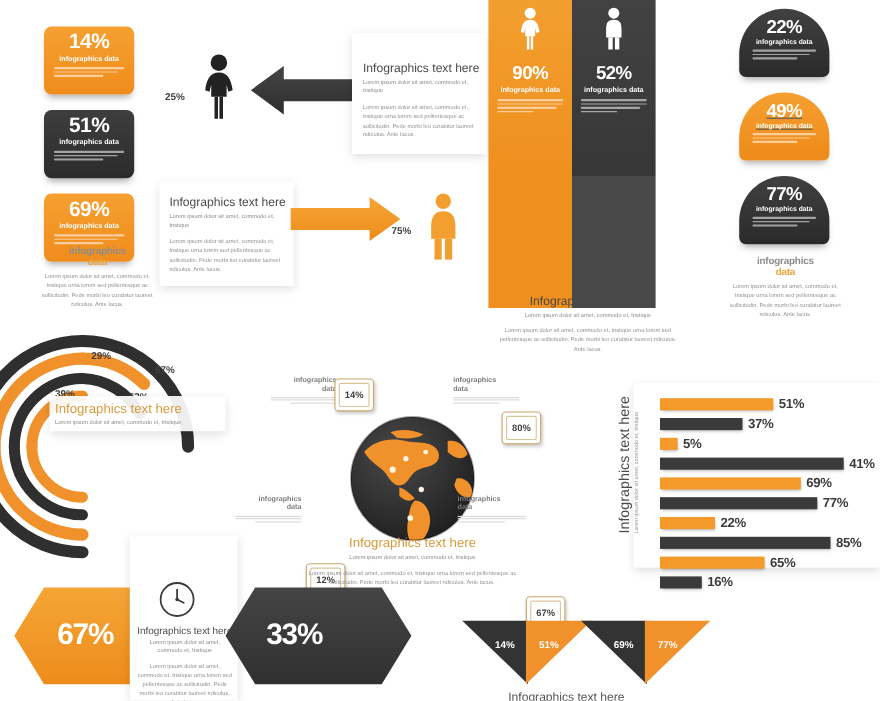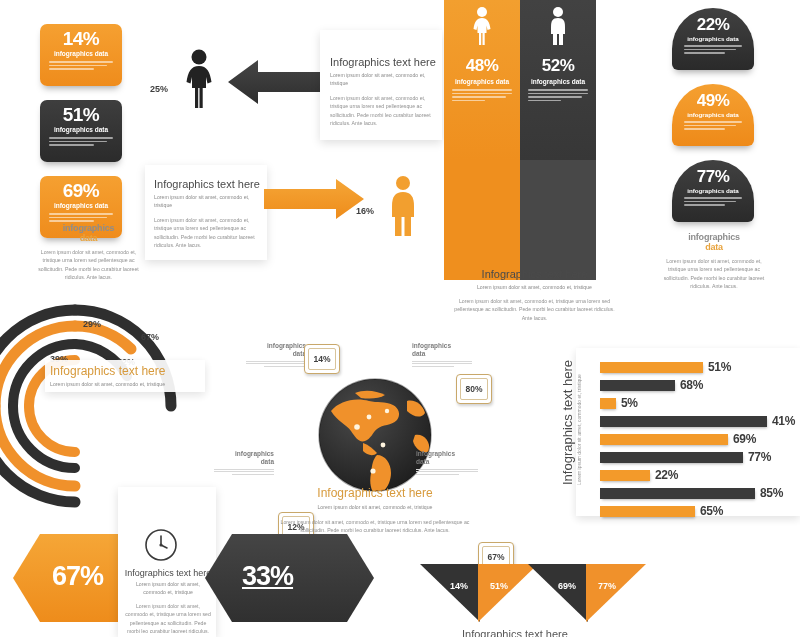--- a/index.html
+++ b/index.html
@@ -202,21 +202,21 @@
         <linearGradient id="orArrow" x1="0" y1="0" x2="0" y2="1">
           <stop offset="0" stop-color="#f5a637"></stop>
             <stop offset="1" stop-color="#ee8c1b"></stop>
         </linearGradient>
       </defs>
       <path d="M100 22 L72 2 L72 12 L0 12 L0 32 L72 32 L72 42 Z" fill="url(#orArrow)"></path>
     </svg>
   </div>
 
   <div class="abs" style="left:356px;top:200px;">
-    <span class="pct-sm">16%</span>
+    <span class="pct-sm">75%</span>
   </div>
 
   <div class="abs" style="left:385px;top:175px;">
     <svg width="36" height="62" viewBox="0 0 36 62">
       <circle cx="18" cy="8" r="7" fill="#F29F2F"></circle>
       <path d="M18 17 C10 17 7 22 7 31 L7 42 L29 42 L29 31 C29 22 26 17 18 17 Z" fill="#F29F2F"></path>
       <rect x="10" y="42" width="6.5" height="19" fill="#F29F2F"></rect>
       <rect x="19.5" y="42" width="6.5" height="19" fill="#F29F2F"></rect>
     </svg>
   </div>
@@ -226,21 +226,21 @@
     <div class="col orange">
       <div class="top">
         <span>
           <svg width="28" height="40" viewBox="0 0 28 40">
             <circle cx="14" cy="6" r="5" fill="#fff"></circle>
             <path d="M14 12 C8.5 12 6.5 16 5.5 23 L8.5 24 L9.5 19.5 L9.5 27 L18.5 27 L18.5 19.5 L19.5 24 L22.5 23 C21.5 16 19.5 12 14 12 Z" fill="#fff"></path>
             <rect x="11" y="27" width="2.2" height="12" fill="#fff"></rect>
             <rect x="14.5" y="27" width="2.2" height="12" fill="#fff"></rect>
           </svg>
         </span>
-        <div class="n" style="margin-top:6px;">48%</div>
+        <div class="n" style="margin-top:6px;">90%</div>
         <div class="t1">infographics data</div>
         <div class="lines">
           <div class="line w100"></div>
             <div class="line w100"></div>
             <div class="line w90"></div>
             <div class="line w55"></div>
         </div>
       </div>
       <div class="stem"></div>
     </div>
@@ -279,21 +279,21 @@
     <div class="halfc dark">
       <div class="n">22%</div>
       <div class="t1">infographics data</div>
       <div class="lines">
         <div class="line w100"></div>
           <div class="line w90"></div>
           <div class="line w70"></div>
       </div>
     </div>
 
-    <div class="halfc orange" style="margin-top:14px;">
+    <div class="halfc orange" style="margin-top:14px;text-decoration:underline;">
       <div class="n">49%</div>
       <div class="t1">infographics data</div>
       <div class="lines">
         <div class="line w100"></div>
           <div class="line w90"></div>
           <div class="line w70"></div>
       </div>
     </div>
 
     <div class="halfc dark" style="margin-top:14px;">
@@ -455,21 +455,21 @@
     <div class="vsub" style="margin-left:1px;">Lorem ipsum dolor sit amet, commodo et, tristique</div>
   </div>
 
   <div class="abs" style="left:600px;top:360px;width:200px;">
     <div class="barrow">
       <div class="bar orange" style="width:103px"></div>
       <span class="barlabel">51%</span>
     </div>
     <div class="barrow">
       <div class="bar dark" style="width:75px"></div>
-      <span class="barlabel">68%</span>
+      <span class="barlabel">37%</span>
     </div>
     <div class="barrow">
       <div class="bar orange" style="width:16px"></div>
       <span class="barlabel">5%</span>
     </div>
     <div class="barrow">
       <div class="bar dark" style="width:167px"></div>
       <span class="barlabel">41%</span>
     </div>
     <div class="barrow">
@@ -484,20 +484,24 @@
       <div class="bar orange" style="width:50px"></div>
       <span class="barlabel">22%</span>
     </div>
     <div class="barrow">
       <div class="bar dark" style="width:155px"></div>
       <span class="barlabel">85%</span>
     </div>
     <div class="barrow">
       <div class="bar orange" style="width:95px"></div>
       <span class="barlabel">65%</span>
+    </div>
+    <div class="barrow">
+      <div class="bar dark" style="width:38px"></div>
+      <span class="barlabel">16%</span>
     </div>
   </div>
 
   <div class="abs" style="left:10px;top:528px;">
     <svg width="175" height="100" viewBox="0 0 175 100">
       <defs>
         <linearGradient id="hexOr" x1="0" y1="0" x2="0" y2="1">
           <stop offset="0" stop-color="#f5a637"></stop>
             <stop offset="1" stop-color="#ee8c1b"></stop>
         </linearGradient>
@@ -525,21 +529,21 @@
   <div class="abs" style="left:202px;top:528px;">
     <svg width="175" height="100" viewBox="0 0 175 100">
       <defs>
         <linearGradient id="hexDk" x1="0" y1="0" x2="0" y2="1">
           <stop offset="0" stop-color="#454545"></stop>
             <stop offset="1" stop-color="#303030"></stop>
         </linearGradient>
       </defs>
       <path d="M30 6 L145 6 L172 50 L145 94 L30 94 L3 50 Z" fill="url(#hexDk)"></path>
     </svg>
-    <div class="abs hexnum" style="left:40px;top:33px;text-decoration:underline;">33%</div>
+    <div class="abs hexnum" style="left:40px;top:33px;">33%</div>
   </div>
 
   <div class="abs" style="left:420px;top:564px;">
     <svg width="66" height="60" viewBox="0 0 66 60">
       <path d="M0 0 L60 0 L60 58 Z" fill="#333"></path>
     </svg>
     <div class="abs trinum" style="left:30px;top:17px;">14%</div>
   </div>
   <div class="abs" style="left:478px;top:564px;">
     <svg width="66" height="60" viewBox="0 0 66 60">

